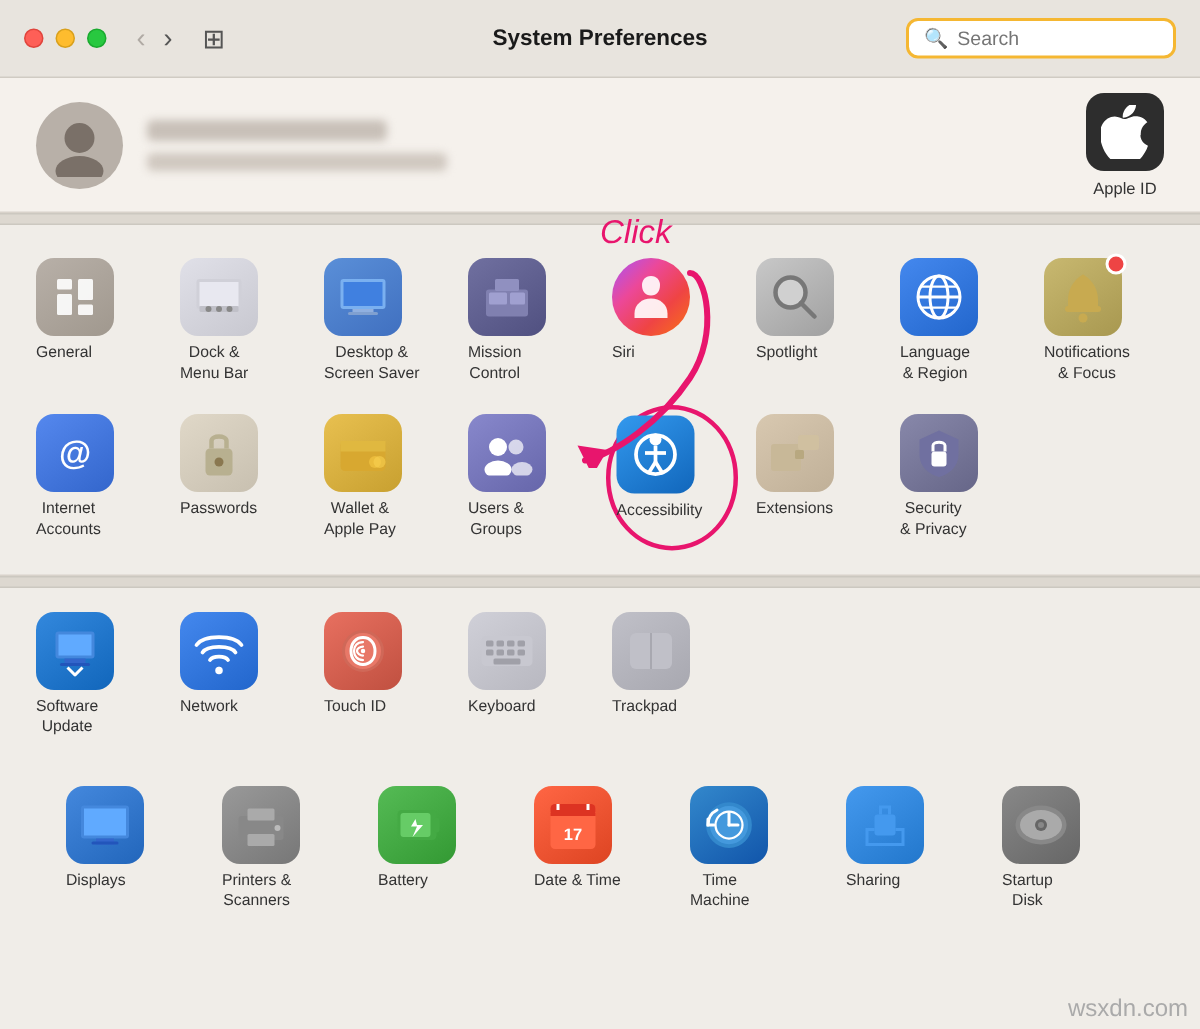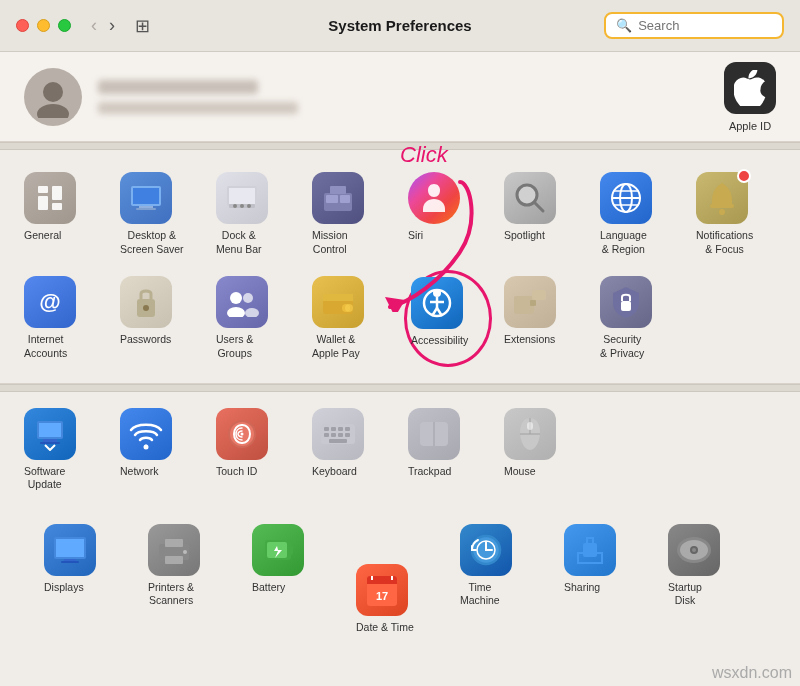--- a/index.html
+++ b/index.html
@@ -255,21 +255,21 @@
     .icon-network { background: linear-gradient(145deg, #4488ee, #2266cc); }
     .icon-bluetooth { background: linear-gradient(145deg, #4466cc, #2244aa); }
     .icon-sound { background: linear-gradient(145deg, #8888aa, #666688); }
     .icon-touchid { background: linear-gradient(145deg, #e87060, #c05040); }
     .icon-keyboard { background: linear-gradient(145deg, #d0d0d8, #b8b8c0); }
     .icon-trackpad { background: linear-gradient(145deg, #c0c0c8, #a8a8b0); }
     .icon-mouse { background: linear-gradient(145deg, #c8c8c8, #b0b0b0); }
     .icon-displays { background: linear-gradient(145deg, #4488dd, #2266bb); }
     .icon-printers { background: linear-gradient(145deg, #999999, #777777); }
     .icon-battery { background: linear-gradient(145deg, #55bb55, #339933); }
-    .icon-datetime { background: linear-gradient(145deg, #ff6644, #dd4422); margin-top: 40px; }
+    .icon-datetime { background: linear-gradient(145deg, #ff6644, #dd4422); }
     .icon-sharing { background: linear-gradient(145deg, #4499ee, #2277cc); }
     .icon-timemachine { background: linear-gradient(145deg, #3388cc, #1155aa); }
     .icon-startup { background: linear-gradient(145deg, #888888, #666666); }
 
     .watermark {
       position: fixed;
       bottom: 4px;
       right: 8px;
       font-size: 16px;
       color: #aaa;
@@ -356,46 +356,46 @@
           <rect x="4" y="4" width="10" height="7" rx="1"></rect>
           <rect x="4" y="14" width="10" height="14" rx="1"></rect>
           <rect x="18" y="4" width="10" height="14" rx="1"></rect>
           <rect x="18" y="21" width="10" height="7" rx="1"></rect>
         </svg>
       </div>
       <span class="pref-label">General</span>
     </div>
 
     <div class="pref-item">
-      <div class="pref-icon icon-desktop">
-        <svg width="34" height="28" viewBox="0 0 34 28" fill="none">
-          <rect x="2" y="2" width="30" height="20" rx="2" fill="#7ab0f0"></rect>
-          <rect x="4" y="4" width="26" height="16" fill="#4080e0"></rect>
-          <rect x="10" y="22" width="14" height="4" fill="#90b0e0"></rect>
-          <rect x="7" y="24" width="20" height="2" rx="1" fill="#80a0d0"></rect>
-        </svg>
-      </div>
-      <span class="pref-label">Desktop &amp;<br>Screen Saver</span>
-    </div>
-
-    <div class="pref-item">
       <div class="pref-icon icon-dock">
         <svg width="34" height="28" viewBox="0 0 34 28" fill="none">
           <rect x="2" y="2" width="30" height="20" rx="2" fill="#d0d0d8"></rect>
           <rect x="4" y="4" width="26" height="16" fill="#e8e8f0"></rect>
           <rect x="4" y="20" width="26" height="4" rx="1" fill="#c0c0c8"></rect>
           <circle cx="10" cy="22" r="2" fill="#888"></circle>
           <circle cx="17" cy="22" r="2" fill="#888"></circle>
           <circle cx="24" cy="22" r="2" fill="#888"></circle>
         </svg>
       </div>
       <span class="pref-label">Dock &amp;<br>Menu Bar</span>
     </div>
 
     <div class="pref-item">
+      <div class="pref-icon icon-desktop">
+        <svg width="34" height="28" viewBox="0 0 34 28" fill="none">
+          <rect x="2" y="2" width="30" height="20" rx="2" fill="#7ab0f0"></rect>
+          <rect x="4" y="4" width="26" height="16" fill="#4080e0"></rect>
+          <rect x="10" y="22" width="14" height="4" fill="#90b0e0"></rect>
+          <rect x="7" y="24" width="20" height="2" rx="1" fill="#80a0d0"></rect>
+        </svg>
+      </div>
+      <span class="pref-label">Desktop &amp;<br>Screen Saver</span>
+    </div>
+
+    <div class="pref-item">
       <div class="pref-icon icon-mission">
         <svg width="32" height="30" viewBox="0 0 32 30" fill="none">
           <rect x="2" y="10" width="28" height="18" rx="2" fill="#8080b0"></rect>
           <rect x="4" y="12" width="12" height="8" rx="1" fill="#a0a0d0"></rect>
           <rect x="18" y="12" width="10" height="8" rx="1" fill="#a0a0d0"></rect>
           <rect x="8" y="3" width="16" height="8" rx="1" fill="#9090c0"></rect>
         </svg>
       </div>
       <span class="pref-label">Mission<br>Control</span>
     </div>
@@ -464,41 +464,41 @@
         <svg width="26" height="34" viewBox="0 0 26 34" fill="none">
           <rect x="4" y="14" width="18" height="18" rx="3" fill="#b8b090"></rect>
           <path d="M8 14 L8 9 C8 5 18 5 18 9 L18 14" stroke="#b8b090" stroke-width="3" fill="none"></path>
           <circle cx="13" cy="23" r="3" fill="#8a7850"></circle>
         </svg>
       </div>
       <span class="pref-label">Passwords</span>
     </div>
 
     <div class="pref-item">
+      <div class="pref-icon icon-wallet">
+        <svg width="34" height="28" viewBox="0 0 34 28" fill="none">
+          <rect x="2" y="6" width="30" height="20" rx="3" fill="#d8a830"></rect>
+          <rect x="2" y="6" width="30" height="7" fill="#e0b840"></rect>
+          <circle cx="25" cy="20" r="4" fill="#f0c040" opacity="0.8"></circle>
+          <circle cx="28" cy="20" r="4" fill="#f8d050" opacity="0.6"></circle>
+        </svg>
+      </div>
+      <span class="pref-label">Wallet &amp;<br>Apple Pay</span>
+    </div>
+
+    <div class="pref-item">
       <div class="pref-icon icon-users">
         <svg width="36" height="30" viewBox="0 0 36 30" fill="white">
           <circle cx="12" cy="11" r="6"></circle>
           <ellipse cx="12" cy="26" rx="9" ry="6"></ellipse>
           <circle cx="24" cy="11" r="5" opacity="0.7"></circle>
           <ellipse cx="28" cy="26" rx="7" ry="5" opacity="0.7"></ellipse>
         </svg>
       </div>
       <span class="pref-label">Users &amp;<br>Groups</span>
-    </div>
-
-    <div class="pref-item">
-      <div class="pref-icon icon-wallet">
-        <svg width="34" height="28" viewBox="0 0 34 28" fill="none">
-          <rect x="2" y="6" width="30" height="20" rx="3" fill="#d8a830"></rect>
-          <rect x="2" y="6" width="30" height="7" fill="#e0b840"></rect>
-          <circle cx="25" cy="20" r="4" fill="#f0c040" opacity="0.8"></circle>
-          <circle cx="28" cy="20" r="4" fill="#f8d050" opacity="0.6"></circle>
-        </svg>
-      </div>
-      <span class="pref-label">Wallet &amp;<br>Apple Pay</span>
     </div>
 
     <div class="pref-item accessibility-highlight">
       <div class="pref-icon icon-accessibility">
         <svg width="34" height="34" viewBox="0 0 34 34" fill="white">
           <circle cx="17" cy="7" r="4"></circle>
           <circle cx="17" cy="17" r="13" stroke="white" stroke-width="2.5" fill="none"></circle>
           <line x1="17" y1="11" x2="17" y2="22" stroke="white" stroke-width="2.5"></line>
           <line x1="10" y1="16" x2="24" y2="16" stroke="white" stroke-width="2.5"></line>
           <line x1="17" y1="22" x2="12" y2="30" stroke="white" stroke-width="2.5"></line>
@@ -602,31 +602,20 @@
     <div class="pref-item">
       <div class="pref-icon icon-trackpad">
         <svg width="36" height="32" viewBox="0 0 36 32" fill="none">
           <rect x="4" y="4" width="28" height="24" rx="4" fill="#c0c0c8"></rect>
           <line x1="18" y1="4" x2="18" y2="28" stroke="#a0a0a8" stroke-width="1"></line>
         </svg>
       </div>
       <span class="pref-label">Trackpad</span>
     </div>
 
-    <div class="pref-item">
-      <div class="pref-icon icon-mouse">
-        <svg width="24" height="36" viewBox="0 0 24 36" fill="none">
-          <path d="M12 2 C6 2 2 8 2 16 C2 24 6 34 12 34 C18 34 22 24 22 16 C22 8 18 2 12 2Z" fill="#c8c8c8"></path>
-          <line x1="12" y1="2" x2="12" y2="18" stroke="#a0a0a0" stroke-width="1"></line>
-          <line x1="2" y1="18" x2="22" y2="18" stroke="#a0a0a0" stroke-width="1"></line>
-          <rect x="9" y="6" width="6" height="8" rx="3" fill="white" opacity="0.5"></rect>
-        </svg>
-      </div>
-      <span class="pref-label">Mouse</span>
-    </div>
   </div>
 
   <div style="height:6px;"></div>
 
   <div class="prefs-grid-bottom">
 
     <div class="pref-item">
       <div class="pref-icon icon-displays">
         <svg width="36" height="30" viewBox="0 0 36 30" fill="none">
           <rect x="2" y="2" width="32" height="22" rx="2" fill="#4488dd"></rect>

